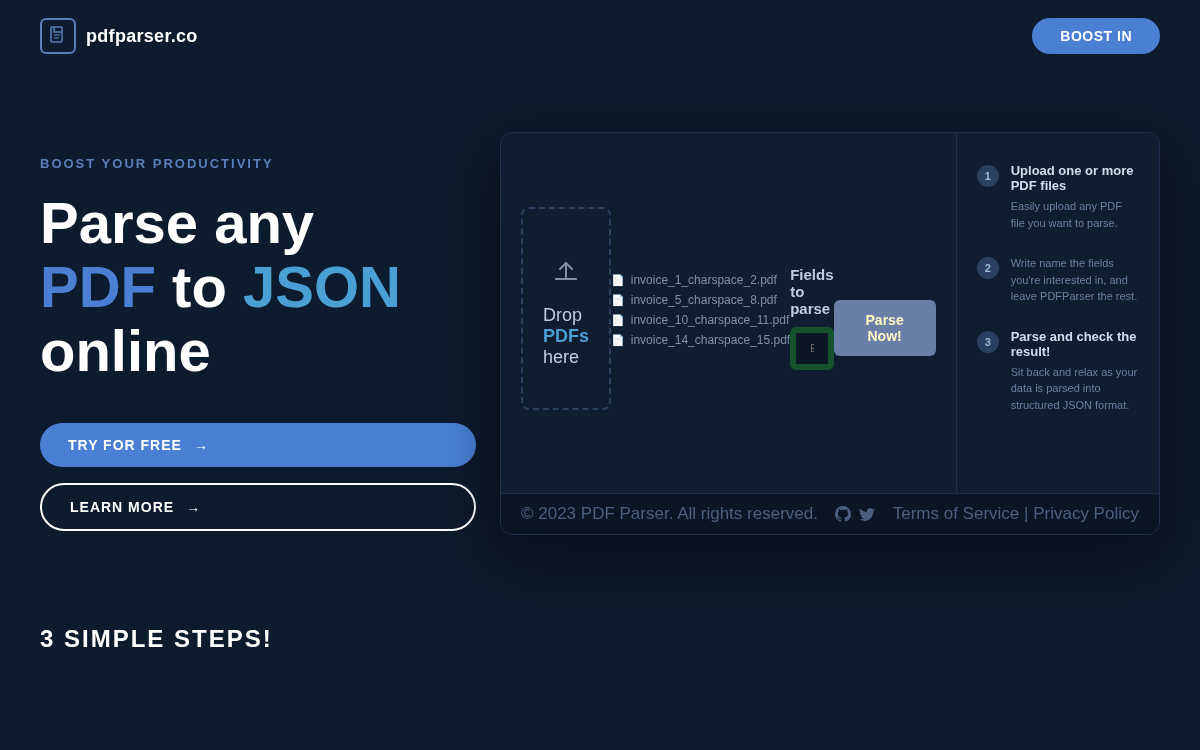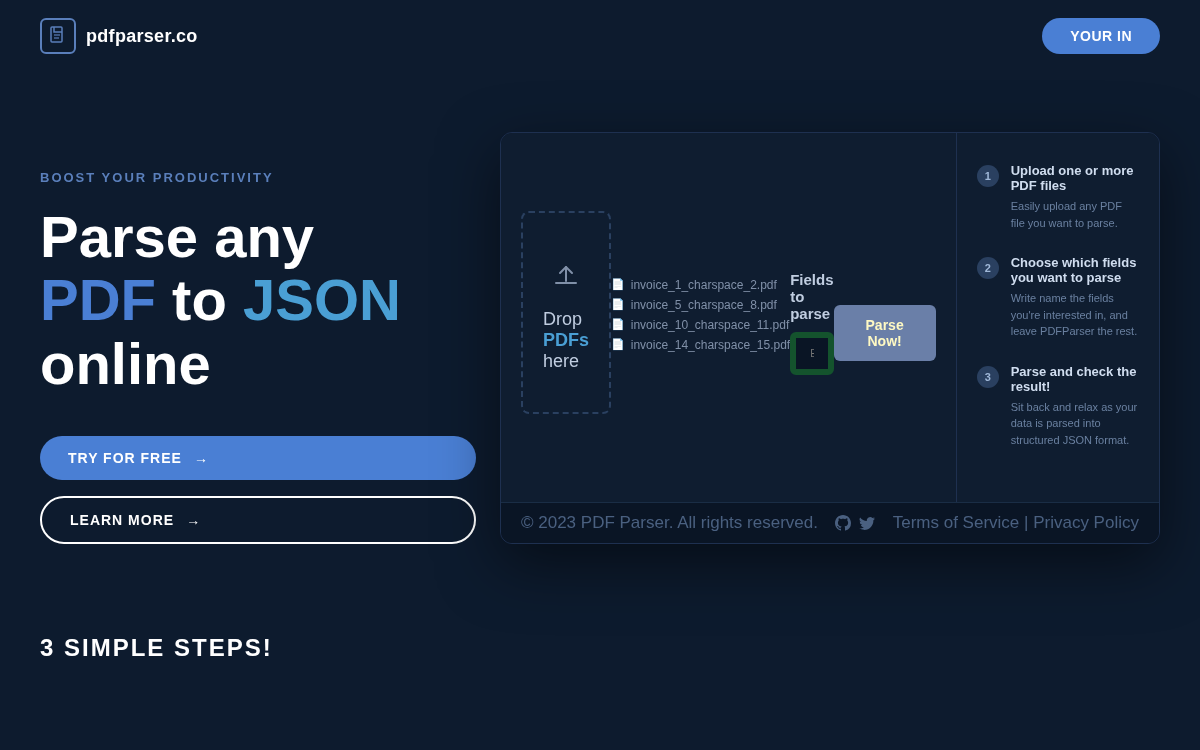--- a/index.html
+++ b/index.html
@@ -51,21 +51,21 @@
       padding: 10px 28px;
       font-size: 14px;
       font-weight: 600;
       cursor: pointer;
       letter-spacing: 0.5px;
     }
 
     
     .hero {
       display: flex;
-      align-items: flex-end;
+      align-items: center;
       padding: 60px 40px 40px 40px;
       gap: 24px;
     }
     .hero-left {
       flex: 1;
       padding-top: 20px;
     }
     .boost-label {
       font-size: 13px;
       font-weight: 700;
@@ -307,21 +307,21 @@
     <div class="logo-icon">
       <svg width="18" height="20" viewBox="0 0 18 20" fill="none">
         <rect x="2" y="1" width="11" height="15" rx="1" stroke="#5a7fbb" stroke-width="1.5" fill="none"></rect>
         <path d="M5 1 L5 6 L13 6" stroke="#5a7fbb" stroke-width="1.5" fill="none"></path>
         <line x1="5" y1="9" x2="11" y2="9" stroke="#5a7fbb" stroke-width="1.2"></line>
         <line x1="5" y1="12" x2="10" y2="12" stroke="#5a7fbb" stroke-width="1.2"></line>
       </svg>
     </div>
     <span class="logo-text">pdfparser.co</span>
   </div>
-  <button class="sign-in-btn">YOUR IN</button>
+  <button class="sign-in-btn">BOOST IN</button>
 </header>
 
 <section class="hero">
   <div class="hero-left">
     <div class="boost-label">BOOST YOUR PRODUCTIVITY</div>
     <div class="hero-title">
       <span>Parse any</span><br>
       <span class="pdf-text">PDF</span><span> to </span><span class="json-text">JSON</span><br>
       <span>online</span>
     </div>
@@ -388,21 +388,20 @@
           <div class="step-item">
             <div class="step-number">1</div>
             <div class="step-content">
               <div class="step-title">Upload one or more PDF files</div>
               <div class="step-desc">Easily upload any PDF file you want to parse.</div>
             </div>
           </div>
           <div class="step-item">
             <div class="step-number">2</div>
             <div class="step-content">
-              <div class="step-title">Choose which fields you want to parse</div>
               <div class="step-desc">Write name the fields you're interested in, and leave PDFParser the rest.</div>
             </div>
           </div>
           <div class="step-item">
             <div class="step-number">3</div>
             <div class="step-content">
               <div class="step-title">Parse and check the result!</div>
               <div class="step-desc">Sit back and relax as your data is parsed into structured JSON format.</div>
             </div>
           </div>

